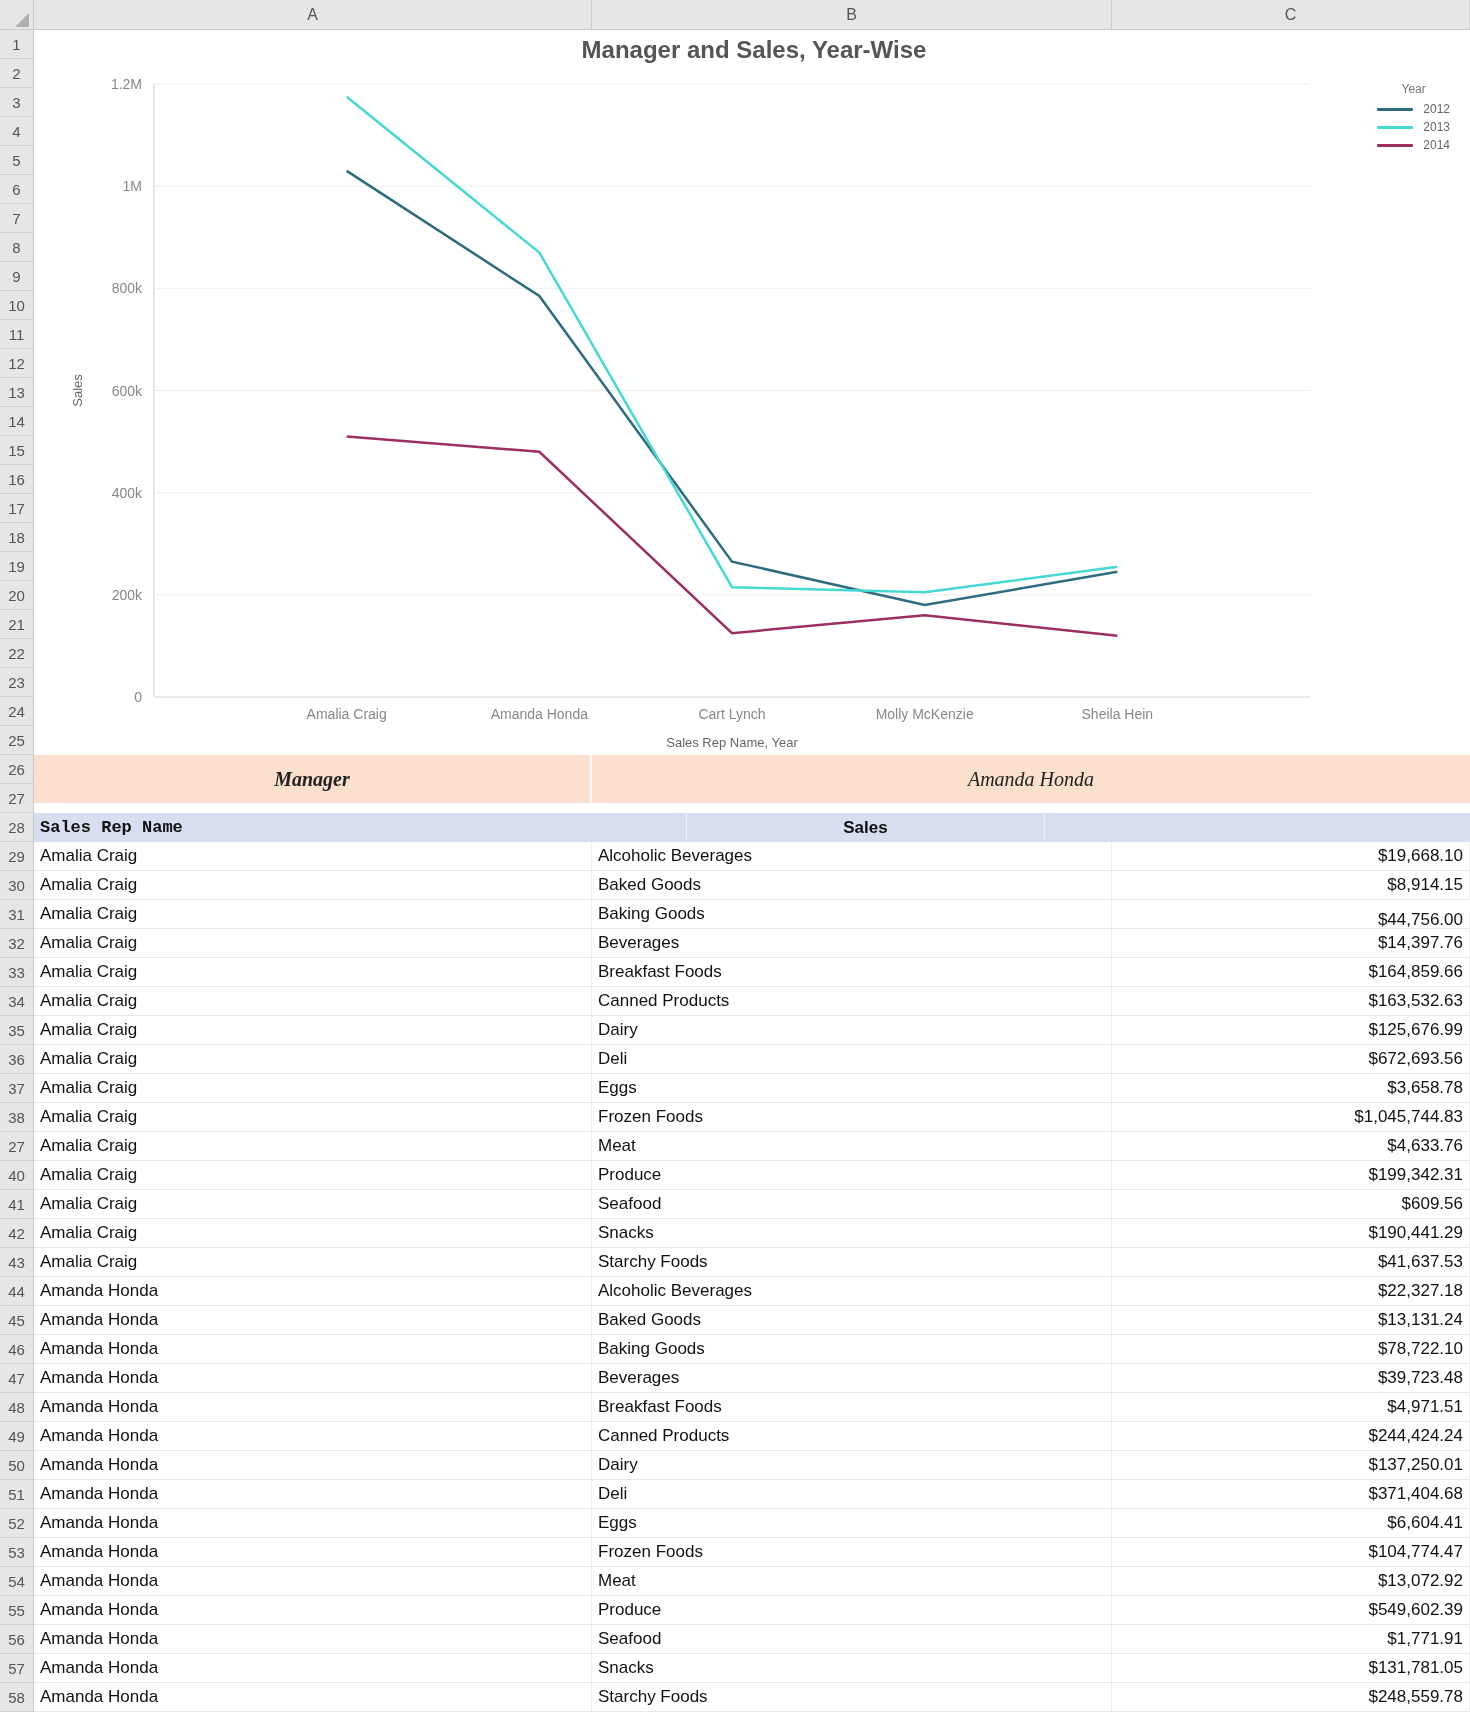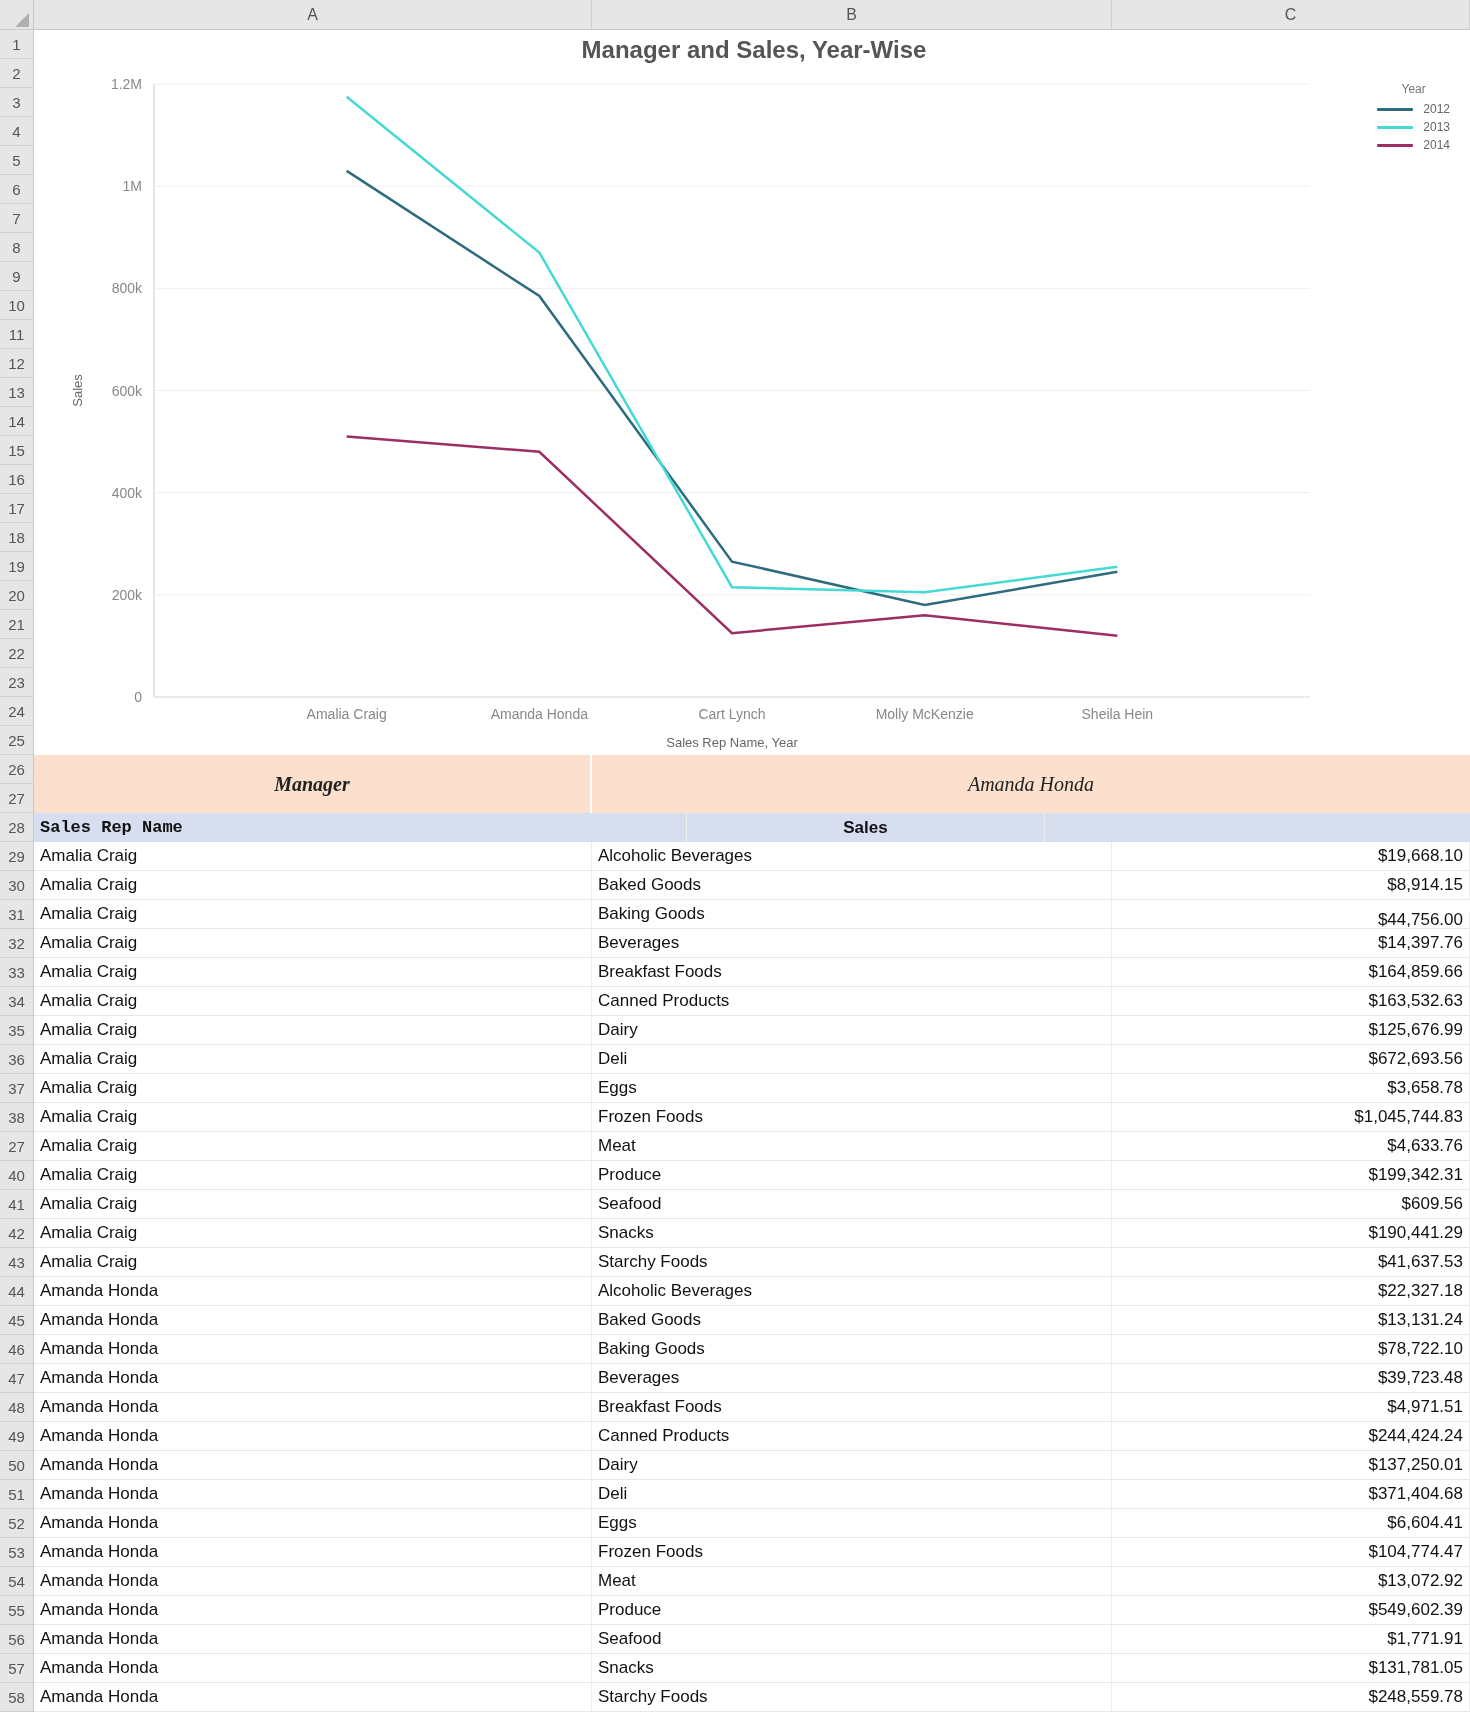--- a/index.html
+++ b/index.html
@@ -12,21 +12,21 @@
   .col-headers { position:absolute; top:0; left:34px; right:0; height:30px; background:#e6e6e6; border-bottom:1px solid #c9c9c9; display:flex; }
   .colh { border-right:1px solid #d0d0d0; display:flex; align-items:center; justify-content:center; color:#555; font-size:16px; }
   .body { position:absolute; top:30px; left:34px; right:0; }
   .chart-area { position:absolute; left:0; top:0; right:0; background:#fff; }
   .chart-title { font-family:"Segoe UI", Arial, sans-serif; font-size:24px; font-weight:600; color:#555; padding:6px 0 0 4px; }
   .chart-svg-wrap { position:relative; }
   .legend { position:absolute; right:20px; top:18px; font-size:12px; color:#666; }
   .legend .ttl{color:#777; font-weight:500; margin-bottom:6px;}
   .legend-item { display:flex; align-items:center; gap:10px; margin:4px 0;}
   .legend-sw { width:36px; height:3px; border-radius:1px;}
-  .manager-row { display:flex; height:58px; background:#fbe0cd; }
+  .manager-row { display:flex; height:48px; background:#fbe0cd; }
   .mgr-cell { display:flex; align-items:center; justify-content:center; font-size:20px; font-style:italic; font-family:"Times New Roman", serif; color:#222;}
   .mgr-cell.lab { font-weight:700; border-right:2px solid #fff;}
   .hdr-row { display:flex; height:29px; background:#d6deef; }
   .hdr-cell { display:flex; align-items:center; font-weight:700; font-size:17px; padding:0 6px; color:#111; border-right:1px solid #eee;}
   .data-rows .drow { display:flex; height:29px; border-bottom:1px solid #e8e8e8;}
   .dcell { padding:0 6px; display:flex; align-items:center; font-size:17px; color:#111; border-right:1px solid #eee;}
   .dcell.r { justify-content:flex-end;}
   .axis-label{font-size:13px; fill:#666;}
   .tick-label{font-size:14px; fill:#888;}
   .grid-line{stroke:#eee; stroke-width:1;}

